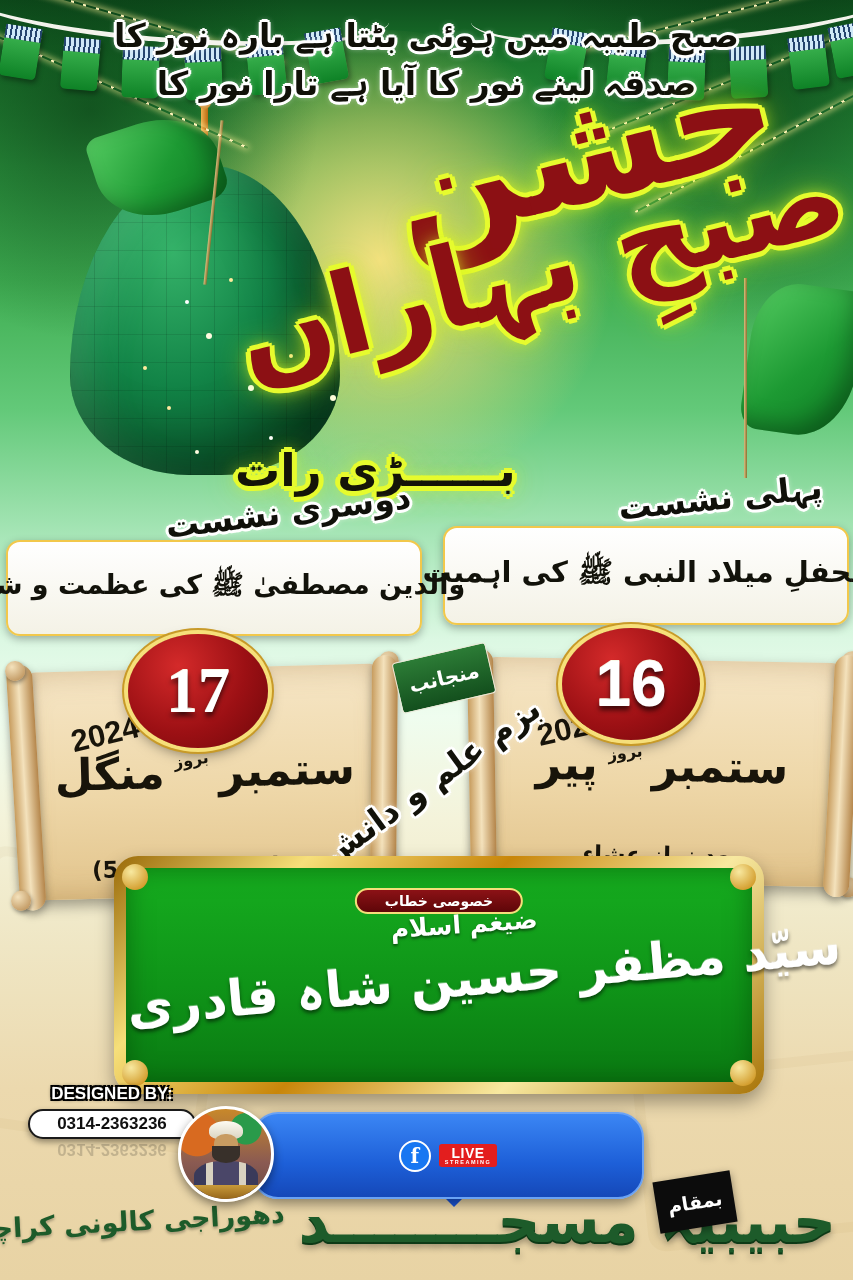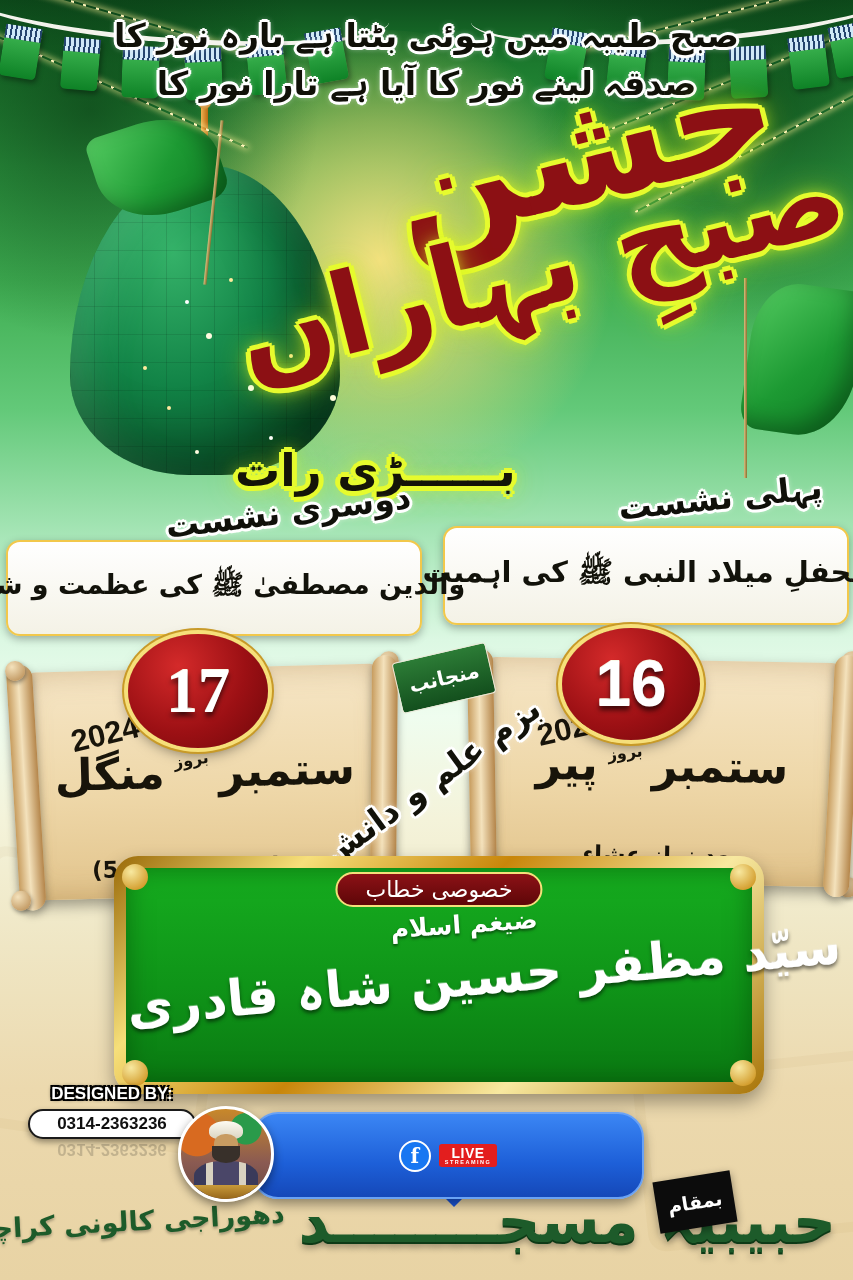--- a/index.html
+++ b/index.html
@@ -74,22 +74,22 @@
     color:#fff;font-size:20px;font-weight:bold;display:flex;align-items:center;justify-content:center;}
   .org-name{font-size:33px;font-weight:bold;color:#12120a;white-space:nowrap;}
   
   .gframe{left:114px;top:856px;width:650px;height:238px;border-radius:24px;padding:12px;box-sizing:border-box;
     background:linear-gradient(135deg,#9a6a08 0%,#f6df7a 22%,#c8860a 45%,#f8e9a0 70%,#a87408 100%);
     box-shadow:0 8px 18px rgba(0,0,0,.35);}
   .ginner{position:relative;width:100%;height:100%;border-radius:16px;
     background:linear-gradient(180deg,#16ad1f 0%,#0f9418 55%,#0a7a12 100%);
     box-shadow:inset 0 0 26px rgba(0,60,0,.5);}
   .gcorner{position:absolute;width:26px;height:26px;background:radial-gradient(circle at 35% 30%,#f8e9a0,#c8860a);border-radius:50%;}
-  .pill{position:absolute;top:4px;left:50%;transform:translateX(-50%);background:linear-gradient(180deg,#8c1216,#5e0608);
-    border:2px solid #f6df7a;border-radius:22px;padding:3px 28px;color:#fff;font-size:22px;font-weight:normal;white-space:nowrap;}
+  .pill{position:absolute;top:20px;left:50%;transform:translateX(-50%);background:linear-gradient(180deg,#8c1216,#5e0608);
+    border:2px solid #f6df7a;border-radius:22px;padding:3px 28px;color:#fff;font-size:14px;font-weight:bold;white-space:nowrap;}
   .honor{position:absolute;top:42px;left:54%;transform:translateX(-50%) rotate(-4deg);color:#fff;font-size:25px;font-weight:bold;
     text-shadow:0 2px 3px rgba(0,0,0,.5);}
   .speaker{position:absolute;top:84px;width:100%;text-align:center;transform:rotate(-5deg);color:#fff;
     font-size:50px;font-weight:bold;white-space:nowrap;text-shadow:0 3px 4px rgba(0,0,0,.5),0 -1px 0 rgba(255,255,255,.35);}
   
   .des-label{font-family:"Liberation Sans",sans-serif;font-size:17px;font-weight:bold;color:#fff;
     text-shadow:-2px -2px 0 #000,2px -2px 0 #000,-2px 2px 0 #000,2px 2px 0 #000,0 0 4px #000;}
   .des-box{background:linear-gradient(180deg,#242452,#10102e);border:2px solid #f2f2f2;border-radius:10px;
     color:#fff;text-align:center;padding:2px 0 4px;box-shadow:0 3px 6px rgba(0,0,0,.4);}
   .des-brand{font-family:"DejaVu Serif",serif;font-style:italic;font-size:25px;line-height:1.05;}

